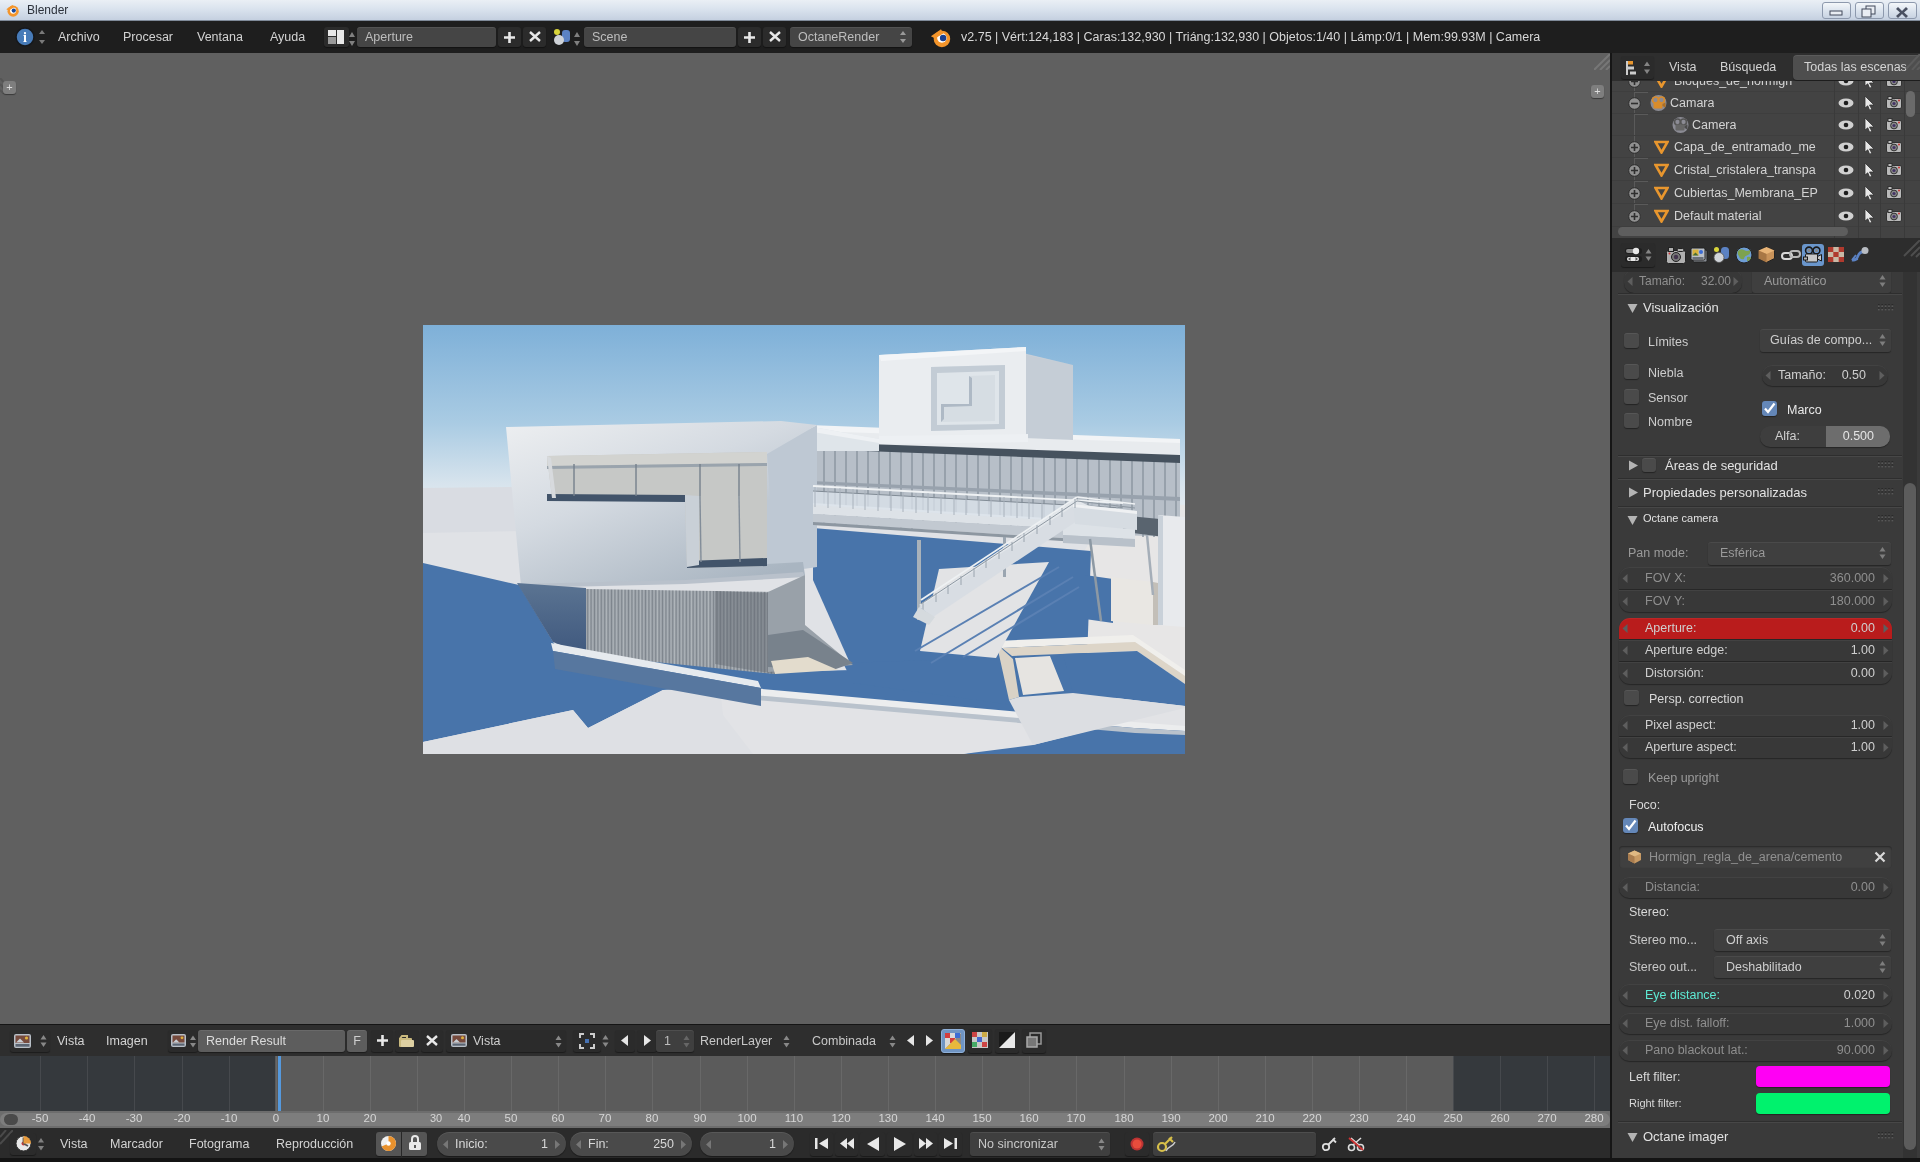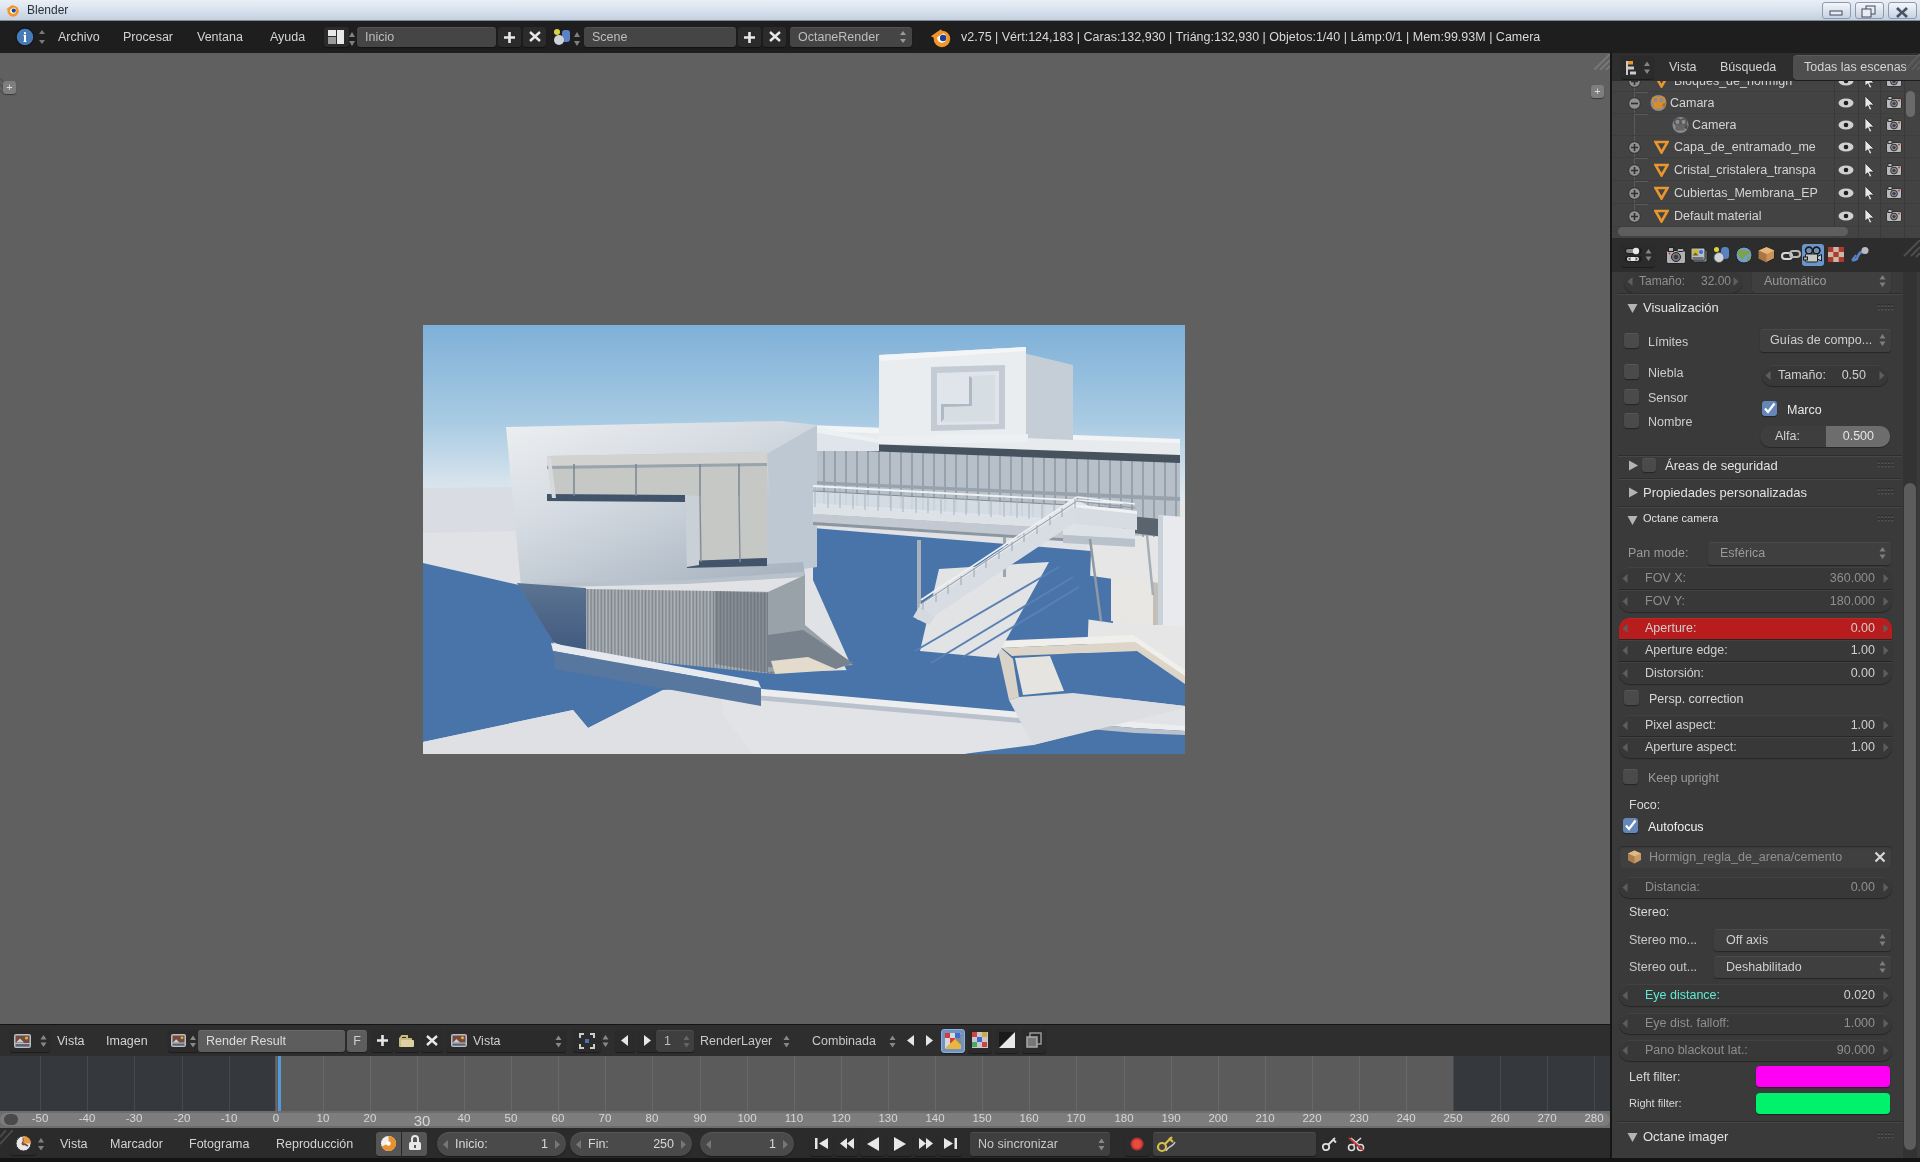--- a/index.html
+++ b/index.html
@@ -82,21 +82,21 @@
       <svg width="18" height="14" style="margin-top:3px">
           <rect x="0" y="0" width="8" height="6" fill="#e8e8e8"></rect>
           <rect x="0" y="7" width="8" height="7" fill="#9a9a9a"></rect>
           <rect x="9" y="0" width="7" height="14" fill="#e8e8e8"></rect>
         </svg>
     </div>
     <svg class="abs" style="left:347px;top:8px" width="10" height="18">
         <path d="M2 7 l3 -5 l3 5 Z" fill="#808080"></path>
         <path d="M2 11 l3 5 l3 -5 Z" fill="#808080"></path>
       </svg>
-    <div class="field" style="left:357px; top:5px; width:139px;">Inicio</div>
+    <div class="field" style="left:357px; top:5px; width:139px;">Aperture</div>
     <div class="dbtn" style="left:498px; top:5px; width:23px;"><svg width="13" height="13" style="margin-top:4px">
           <path d="M6.5 1 L6.5 12 M1 6.5 L12 6.5" stroke="#e8e8e8" stroke-width="2.6"></path>
         </svg></div>
     <div class="dbtn" style="left:523px; top:5px; width:23px;"><svg width="12" height="11" style="margin-top:4px">
           <path d="M1 1 L11 10 M11 1 L1 10" stroke="#e8e8e8" stroke-width="2.4"></path>
         </svg></div>
     <svg class="abs" style="left:551px;top:6px" width="26" height="20">
       <circle cx="6" cy="4" r="3" fill="#d8d43a"></circle>
       <rect x="11" y="2" width="8" height="12" rx="3" fill="#5b82c4"></rect>
       <circle cx="8" cy="12" r="5" fill="#cfd3d8"></circle>
@@ -526,21 +526,21 @@
       <div class="abs" style="left:0;top:2px;width:1610px;height:13px;background:#7d7d7d;border-radius:7px;"></div>
       <div class="abs" style="left:4px;top:3px;width:14px;height:11px;background:#4a4a4a;border-radius:6px;"></div>
       <div class="abs" style="left:20px;top:1px;width:40px;text-align:center;font-size:11.5px;color:#d6d6d6;">-50</div>
       <div class="abs" style="left:67px;top:1px;width:40px;text-align:center;font-size:11.5px;color:#d6d6d6;">-40</div>
       <div class="abs" style="left:114px;top:1px;width:40px;text-align:center;font-size:11.5px;color:#d6d6d6;">-30</div>
       <div class="abs" style="left:162px;top:1px;width:40px;text-align:center;font-size:11.5px;color:#d6d6d6;">-20</div>
       <div class="abs" style="left:209px;top:1px;width:40px;text-align:center;font-size:11.5px;color:#d6d6d6;">-10</div>
       <div class="abs" style="left:256px;top:1px;width:40px;text-align:center;font-size:11.5px;color:#d6d6d6;">0</div>
       <div class="abs" style="left:303px;top:1px;width:40px;text-align:center;font-size:11.5px;color:#d6d6d6;">10</div>
       <div class="abs" style="left:350px;top:1px;width:40px;text-align:center;font-size:11.5px;color:#d6d6d6;">20</div>
-      <div class="abs" style="left:402px;top:1px;width:40px;text-align:center;font-size:15px;color:#d6d6d6;">30</div>
+      <div class="abs" style="left:416px;top:1px;width:40px;text-align:center;font-size:11px;color:#d6d6d6;">30</div>
       <div class="abs" style="left:444px;top:1px;width:40px;text-align:center;font-size:11.5px;color:#d6d6d6;">40</div>
       <div class="abs" style="left:491px;top:1px;width:40px;text-align:center;font-size:11.5px;color:#d6d6d6;">50</div>
       <div class="abs" style="left:538px;top:1px;width:40px;text-align:center;font-size:11.5px;color:#d6d6d6;">60</div>
       <div class="abs" style="left:585px;top:1px;width:40px;text-align:center;font-size:11.5px;color:#d6d6d6;">70</div>
       <div class="abs" style="left:632px;top:1px;width:40px;text-align:center;font-size:11.5px;color:#d6d6d6;">80</div>
       <div class="abs" style="left:680px;top:1px;width:40px;text-align:center;font-size:11.5px;color:#d6d6d6;">90</div>
       <div class="abs" style="left:727px;top:1px;width:40px;text-align:center;font-size:11.5px;color:#d6d6d6;">100</div>
       <div class="abs" style="left:774px;top:1px;width:40px;text-align:center;font-size:11.5px;color:#d6d6d6;">110</div>
       <div class="abs" style="left:821px;top:1px;width:40px;text-align:center;font-size:11.5px;color:#d6d6d6;">120</div>
       <div class="abs" style="left:868px;top:1px;width:40px;text-align:center;font-size:11.5px;color:#d6d6d6;">130</div>

